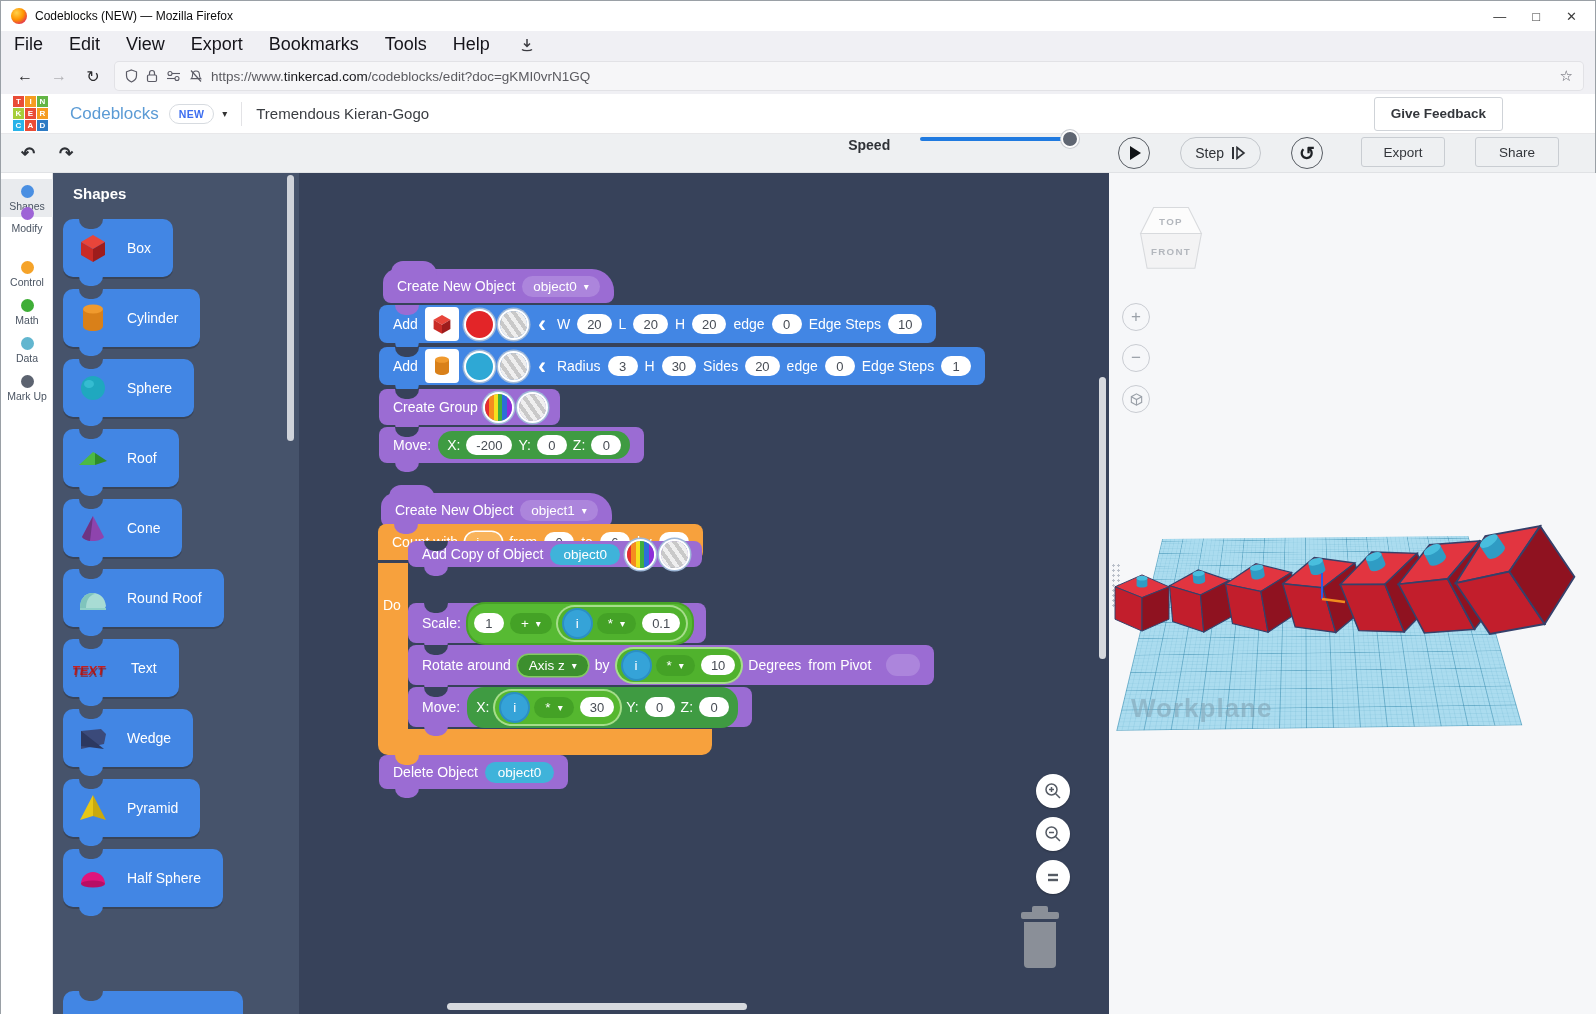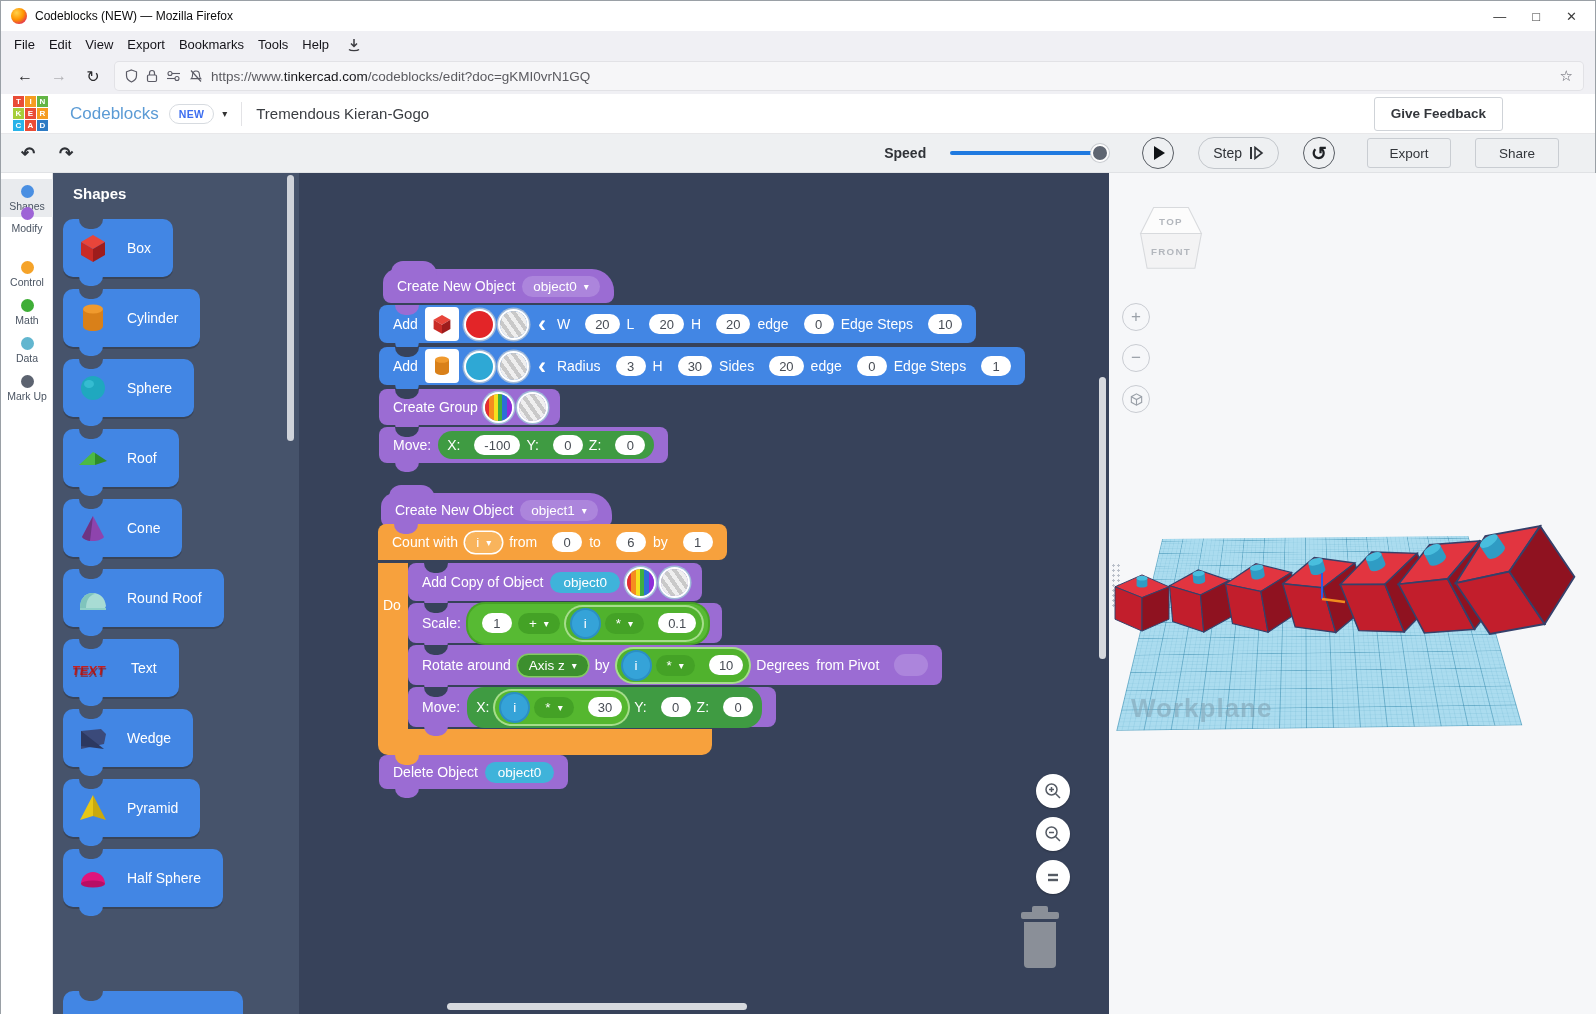--- a/index.html
+++ b/index.html
@@ -9,21 +9,21 @@
   }
   *{margin:0;padding:0;box-sizing:border-box;font-family:"Liberation Sans",sans-serif;}
   body{width:1596px;height:1014px;overflow:hidden;background:#fff;}
   .app{position:relative;width:1596px;height:1014px;border:1px solid #9aa0a6;}
 
   
   .titlebar{position:absolute;left:0;top:0;right:0;height:30px;background:#fff;display:flex;align-items:center;padding:0 10px;font-size:12px;color:#0c0c0d;}
   .ffx{width:16px;height:16px;border-radius:50%;background:radial-gradient(circle at 35% 30%,#ffd24a,#ff9500 45%,#e3364e 78%,#b5007f);margin-right:8px;}
   .wctl{margin-left:auto;display:flex;gap:26px;font-size:13px;color:#3b3b3b;padding-right:8px;}
   .wctl span{cursor:default;}
-  .menubar{position:absolute;left:0;top:30px;right:0;height:27px;background:var(--chrome);display:flex;align-items:center;gap:0;padding:0 6px;font-size:13px;color:#15141a;}
+  .menubar{position:absolute;left:0;top:30px;right:0;height:27px;background:var(--chrome);display:flex;align-items:center;gap:12px;padding:0 6px;font-size:18px;color:#15141a;}
   .menubar .mi{padding:3px 7px;border-radius:2px;}
   .dlico{margin-left:10px;display:flex;align-items:center;}
   .urlrow{position:absolute;left:0;top:57px;right:0;height:36px;background:var(--chrome);display:flex;align-items:center;gap:10px;padding:0 12px;}
   .navbtn{font-size:16px;color:#2b2b2e;width:24px;text-align:center;}
   .navbtn.dis{color:#b1b1b5;}
   .urlfield{flex:1;height:28px;background:#f6f6f8;border-radius:4px;display:flex;align-items:center;gap:8px;padding:0 10px;font-size:13.5px;color:#5b5b60;box-shadow:0 0 0 1px #e2e2e6;}
   .urlfield .dom{color:#17171a;}
   .ico-g{display:flex;align-items:center;color:#5b5b66;}
   .star{margin-left:auto;font-size:15px;color:#5b5b66;}
 
@@ -35,21 +35,21 @@
   .appname{color:#5b9bd5;font-size:17px;margin-right:10px;}
   .newbadge{border:1.5px solid #d7dbe0;border-radius:12px;color:#3D6EF0;font-size:10.5px;font-weight:bold;padding:3px 9px;letter-spacing:.3px;}
   .caret{font-size:10px;color:#333;margin:0 14px 0 8px;}
   .hdr-div{width:1px;height:24px;background:#e3e3e6;margin-right:14px;}
   .doctitle{font-size:15px;color:#3a3d42;}
   .feedback{position:absolute;right:80px;top:3px;height:34px;padding:0 16px;background:#fff;border:1px solid #cfd3d8;border-radius:3px;font-size:13.5px;font-weight:bold;color:#33363b;display:flex;align-items:center;}
 
   
   .runbar{position:absolute;left:0;top:133px;right:0;height:39px;background:#eef0f2;display:flex;align-items:center;padding:0 36px 0 14px;border-bottom:1px solid #e0e2e5;}
   .histbtn{font-size:17px;font-weight:bold;color:#2f3237;width:26px;text-align:center;margin-right:12px;}
-  .runright{margin-left:auto;display:flex;align-items:center;gap:24px;}
+  .runright{margin-left:auto;display:flex;gap:30px;}
   .speedlbl{font-size:14px;font-weight:bold;color:#2f3237;}
   .slider{position:relative;width:150px;height:4px;background:#1f7ae0;border-radius:2px;}
   .knob{position:absolute;right:-9px;top:-7px;width:18px;height:18px;border-radius:50%;background:#5f6672;border:2px solid #fdfdfd;box-shadow:0 0 0 1px #c9ccd1;}
   .cbtn{width:32px;height:32px;border-radius:50%;border:1.5px solid #585d64;background:transparent;display:flex;align-items:center;justify-content:center;color:#1e2125;}
   .play-tri{width:0;height:0;border-left:11px solid #101316;border-top:7px solid transparent;border-bottom:7px solid transparent;margin-left:3px;}
   .pillbtn{height:32px;border:1.5px solid #c3c7cc;border-radius:16px;background:transparent;display:flex;align-items:center;gap:7px;padding:0 14px;font-size:14px;color:#2f3237;}
   .sqbtn{height:30px;min-width:84px;border:1px solid #c9cdd2;border-radius:3px;display:flex;align-items:center;justify-content:center;font-size:13.5px;color:#33363b;background:transparent;}
   .reset-g{font-size:19px;font-weight:bold;}
 
   
@@ -70,21 +70,21 @@
 
   
   .blk{position:absolute;display:flex;align-items:center;gap:7px;padding:0 14px;color:#fff;font-size:14px;border-radius:8px;white-space:nowrap;}
   .blk.nt::before{content:"";position:absolute;top:0;left:16px;width:24px;height:10px;border-radius:0 0 12px 12px;background:var(--notch,var(--ws));}
   .blk.bb::after{content:"";position:absolute;bottom:-9px;left:16px;width:24px;height:10px;border-radius:0 0 12px 12px;background:inherit;}
   .hat{border-radius:14px 22px 8px 8px;}
   .hat::before{content:"";position:absolute;top:-8px;left:8px;width:46px;height:16px;border-radius:12px 14px 0 0;background:inherit;}
   .purple{background:var(--purple);}
   .blue{background:var(--blue);}
   .orangebg{background:var(--orange);}
-  .pill{background:#fff;color:#474c54;border-radius:13px;padding:2.5px 10px;font-size:13px;min-width:30px;text-align:center;margin-left:8px;}
+  .pill{background:#fff;color:#474c54;border-radius:13px;padding:2.5px 10px;font-size:13px;min-width:30px;text-align:center;}
   .dd{border-radius:14px;padding:3px 11px;display:flex;align-items:center;gap:7px;font-size:13.5px;color:#fff;}
   .dd::after{content:"▾";font-size:10px;}
   .dd.pl{background:var(--purple-lt);}
   .dd.ol{background:#F9B45C;box-shadow:0 0 0 1.5px #fff;}
   .dd.gn{background:#44A226;}
   .dd.gdk{background:#3C8F2E;box-shadow:0 0 0 1.5px #82CC60;}
   .objpill{background:var(--teal);border-radius:14px;padding:3px 13px;font-size:13.5px;color:#fff;}
   .chev{font-size:24px;font-weight:bold;line-height:20px;margin:0 4px;}
   .chip{width:34px;height:34px;background:#fff;border-radius:4px;display:flex;align-items:center;justify-content:center;}
   .cdot{width:27px;height:27px;border-radius:50%;box-shadow:0 0 0 2px #fff,0 0 0 3.5px #9fb8d8;}
@@ -409,21 +409,21 @@
       <div class="blk purple nt bb" style="left:80px;top:216px;height:36px">
         <span>Create Group</span>
         <span class="cdot rainbow"></span>
         <span class="cdot stripe"></span>
       </div>
 
       <div class="blk purple nt bb" style="left:80px;top:254px;height:36px">
         <span>Move:</span>
         <span class="expr dark">
           <span>X:</span>
-          <span class="pill">-100</span>
+          <span class="pill">-200</span>
           <span>Y:</span>
           <span class="pill">0</span>
           <span>Z:</span>
           <span class="pill">0</span>
         </span>
       </div>
 
       <div class="blk purple hat" style="left:82px;top:320px;height:34px">
         <span>Create New Object</span>
         <span class="dd pl">
@@ -440,21 +440,21 @@
         <span class="pill">0</span>
         <span>to</span>
         <span class="pill">6</span>
         <span>by</span>
         <span class="pill">1</span>
       </div>
       <div class="carm" style="left:79px;top:390px;width:30px;height:166px"></div>
       <div class="dolbl" style="left:84px;top:424px">Do</div>
       <div class="cbot" style="left:79px;top:556px;width:334px;height:26px"></div>
 
-      <div class="blk purple nt bb" style="left:109px;top:390px;height:38px">
+      <div class="blk purple nt bb" style="left:109px;top:368px;height:26px">
         <span>Add Copy of Object</span>
         <span class="objpill"><span>object0</span></span>
         <span class="cdot rainbow"></span>
         <span class="cdot stripe"></span>
       </div>
 
       <div class="blk purple nt bb" style="left:109px;top:430px;height:40px">
         <span>Scale:</span>
         <span class="expr bright">
           <span class="pill">1</span>

